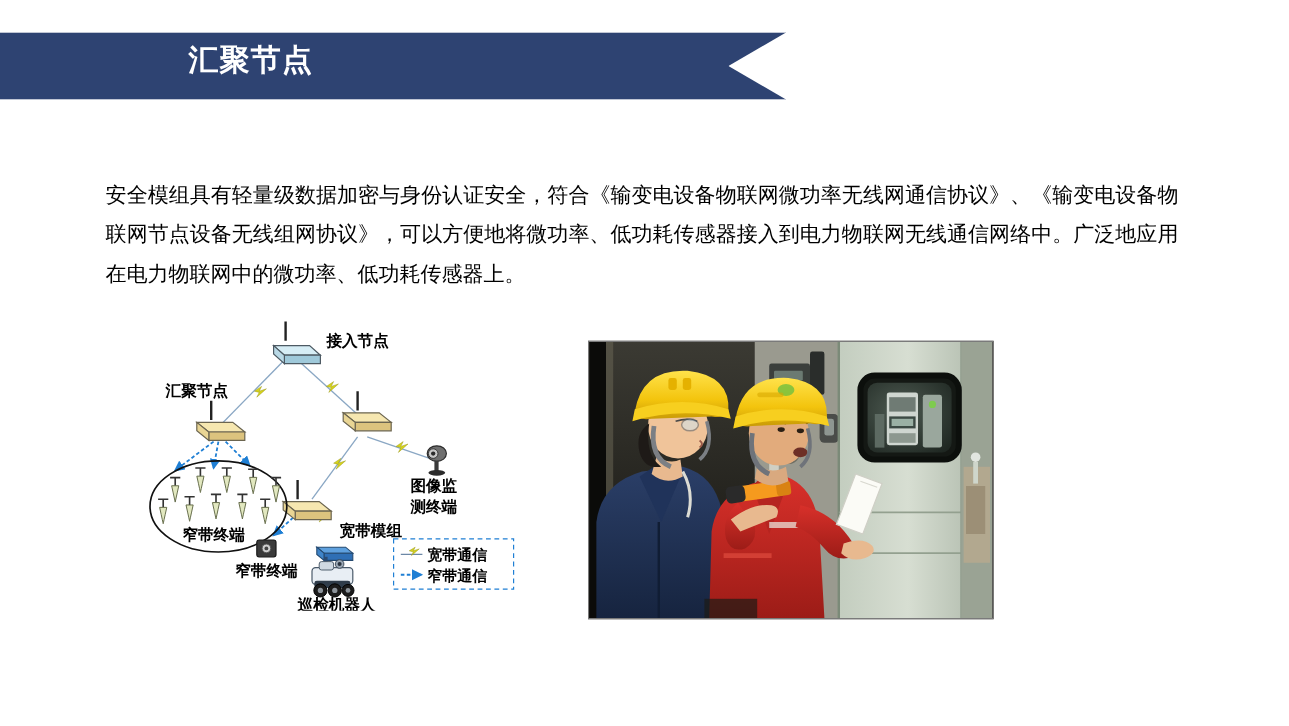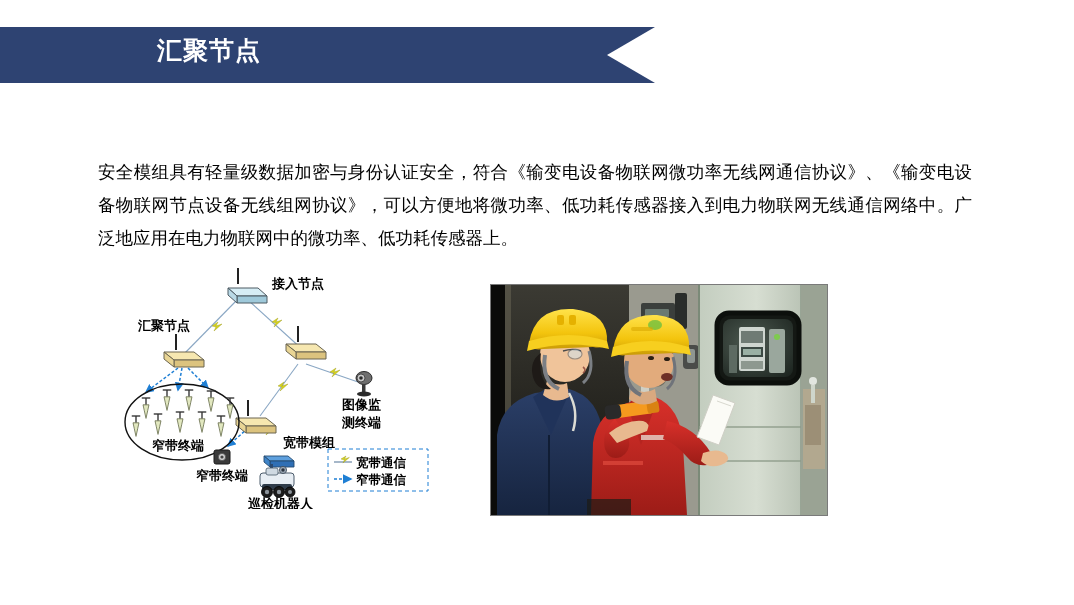--- a/index.html
+++ b/index.html
@@ -77,21 +77,21 @@
     position: absolute;
     left: 80px;
     top: 138px;
     width: 910px;
     font-size: 17.5px;
     line-height: 33px;
     color: #000000;
     text-align: justify;
     text-indent: 0;
   }
-  .body-text p { margin: 18px; }
+  .body-text p { margin: 8px; }
 
   
   .diagram {
     position: absolute;
     left: 120px;
     top: 264px;
     width: 325px;
     height: 245px;
   }
   .diagram svg { display: block; }

